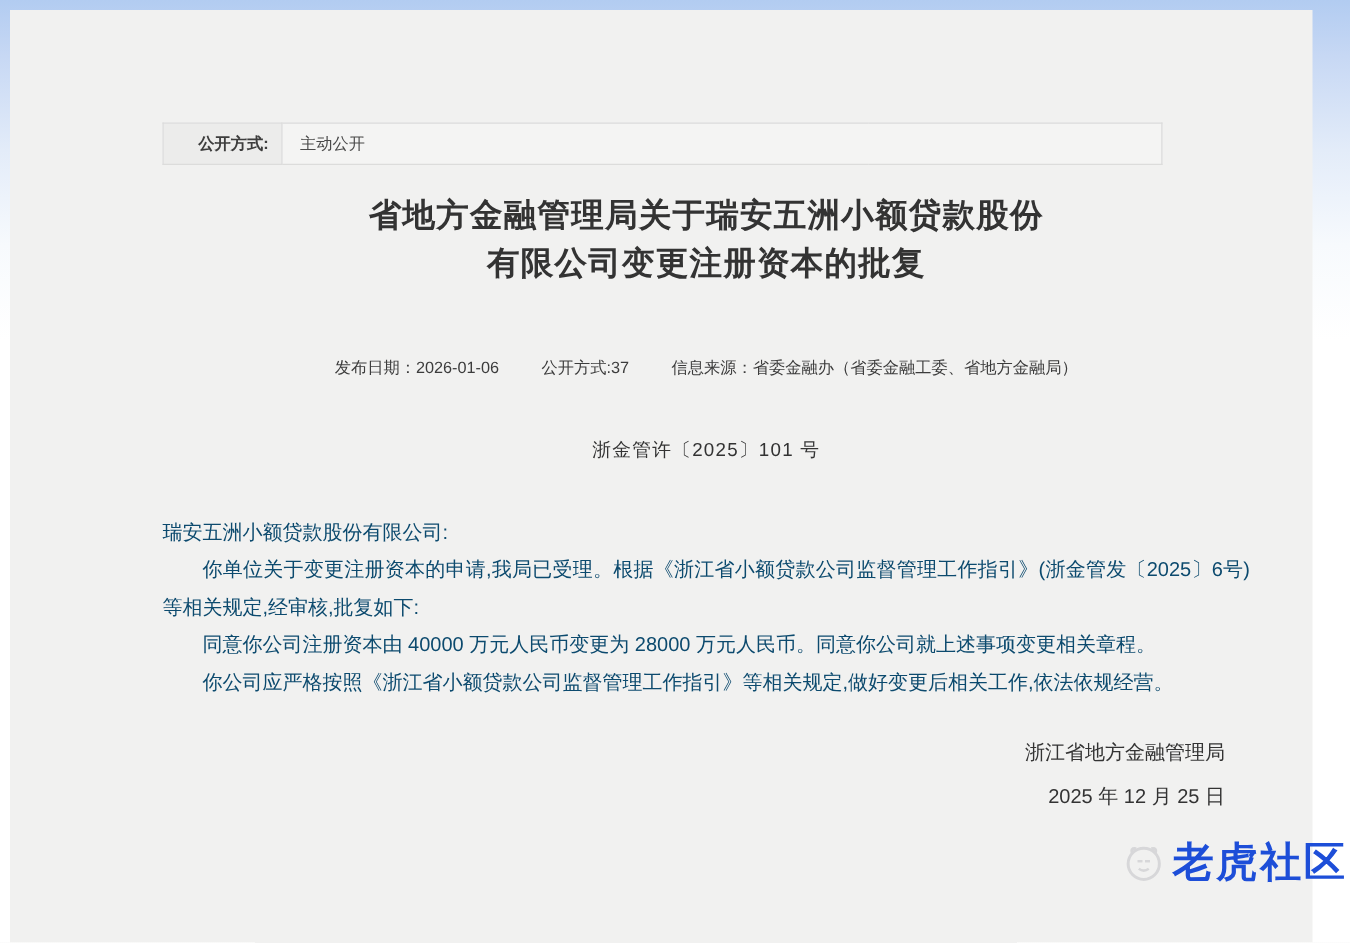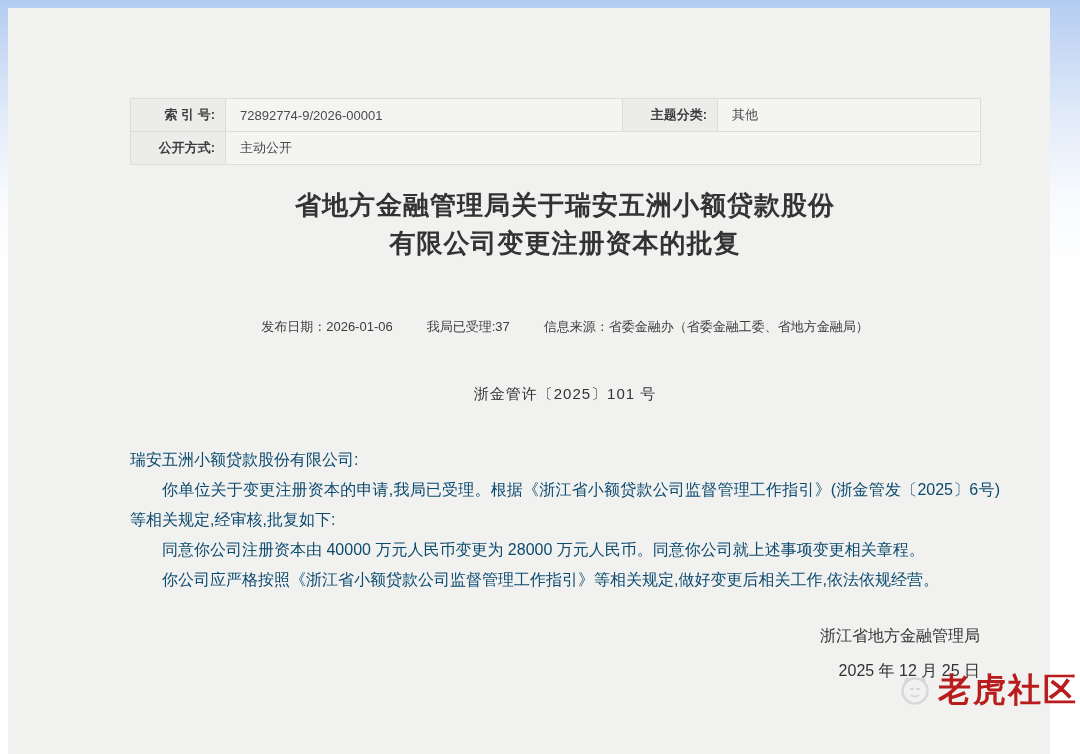--- a/index.html
+++ b/index.html
@@ -51,53 +51,47 @@
   .doc-body p.indent{text-indent:2em;}
   .signature{margin-top:24px;text-align:right;padding-right:20px;color:#333;}
   .signature .signer{font-size:16px;line-height:34px;}
   .signature .sign-date{font-size:16px;line-height:36px;}
   
   .watermark{
     position:absolute;top:672px;right:2px;text-align:right;pointer-events:none;
   }
   .wm-row1{
     display:flex;align-items:center;justify-content:flex-end;gap:7px;
-    font-size:33px;font-weight:bold;color:#b91c1c;letter-spacing:2px;line-height:36px;
+    font-size:33px;font-weight:bold;color:#1d4ed8;letter-spacing:2px;line-height:36px;
   }
   .wm-row1 svg{display:block;opacity:.9;}
   .wm-row2{
     margin-top:1px;font-size:23px;font-weight:bold;color:#d2d2d4;letter-spacing:1px;line-height:26px;
   }
 </style>
 </head>
 <body>
 
 <div class="panel">
 
   <table class="info-table">
     <tbody>
-        <tr>
-      <td class="lbl">索 引 号:</td>
-      <td class="val v1">72892774-9/2026-00001</td>
-      <td class="lbl l2">主题分类:</td>
-      <td class="val v2">其他</td>
-    </tr>
     <tr>
       <td class="lbl">公开方式:</td>
       <td class="val" colspan="3">主动公开</td>
     </tr>
   </tbody>
     </table>
 
   <div class="content">
 
     <h1 class="doc-title"><span>省地方金融管理局关于瑞安五洲小额贷款股份</span><br><span>有限公司变更注册资本的批复</span></h1>
 
     <div class="meta-line">
-      <span>发布日期：2026-01-06</span><span>我局已受理:37</span><span>信息来源：省委金融办（省委金融工委、省地方金融局）</span>
+      <span>发布日期：2026-01-06</span><span>公开方式:37</span><span>信息来源：省委金融办（省委金融工委、省地方金融局）</span>
     </div>
 
     <div class="doc-number">浙金管许〔2025〕101 号</div>
 
     <div class="doc-body">
       <p>瑞安五洲小额贷款股份有限公司:</p>
       <p class="indent">你单位关于变更注册资本的申请,我局已受理。根据《浙江省小额贷款公司监督管理工作指引》(浙金管发〔2025〕6号)等相关规定,经审核,批复如下:</p>
       <p class="indent">同意你公司注册资本由 40000 万元人民币变更为 28000 万元人民币。同意你公司就上述事项变更相关章程。</p>
       <p class="indent">你公司应严格按照《浙江省小额贷款公司监督管理工作指引》等相关规定,做好变更后相关工作,依法依规经营。</p>
     </div>

